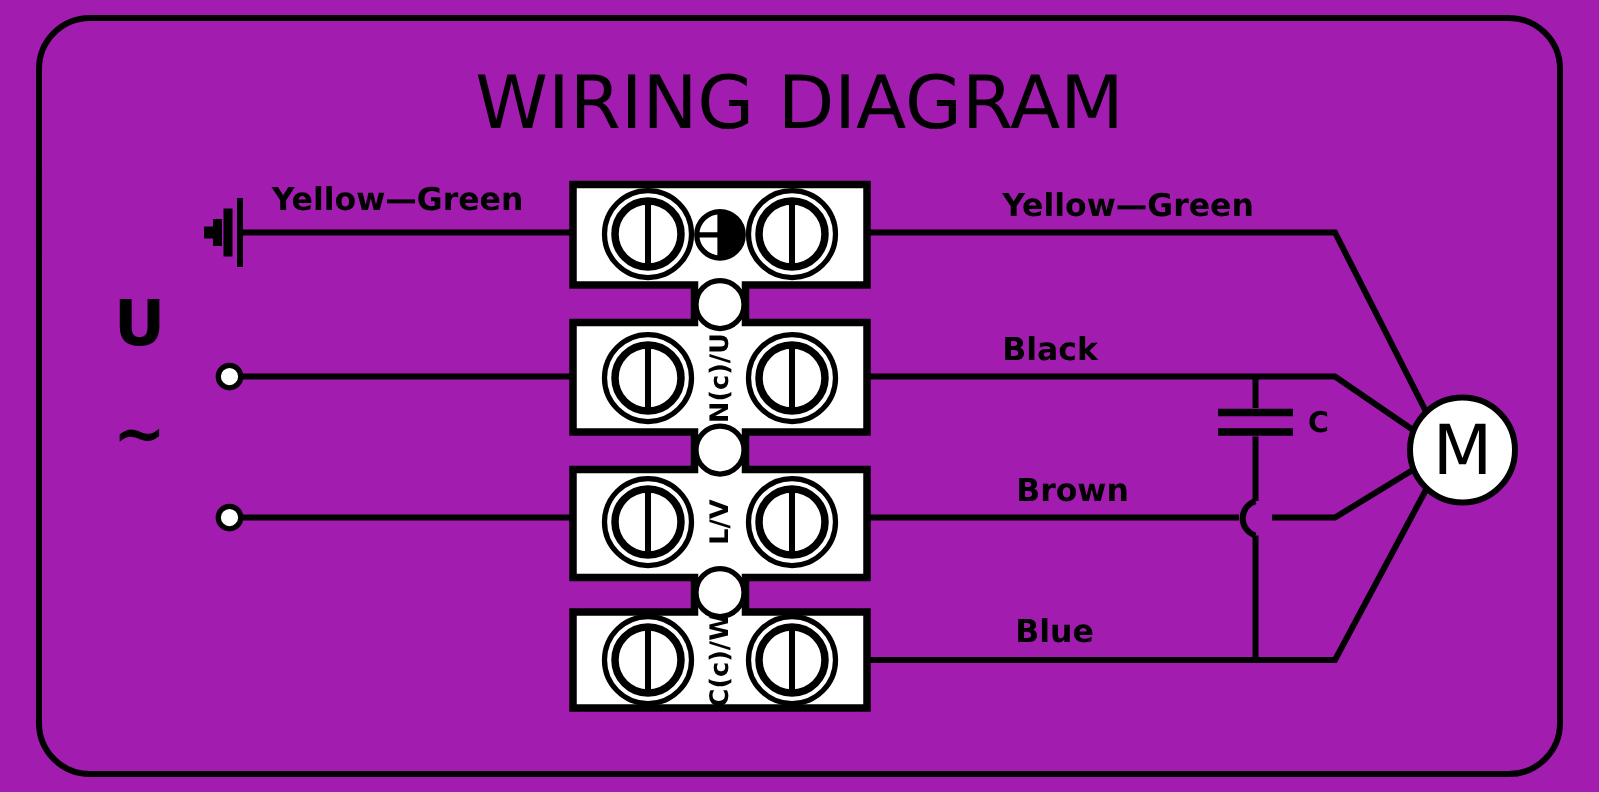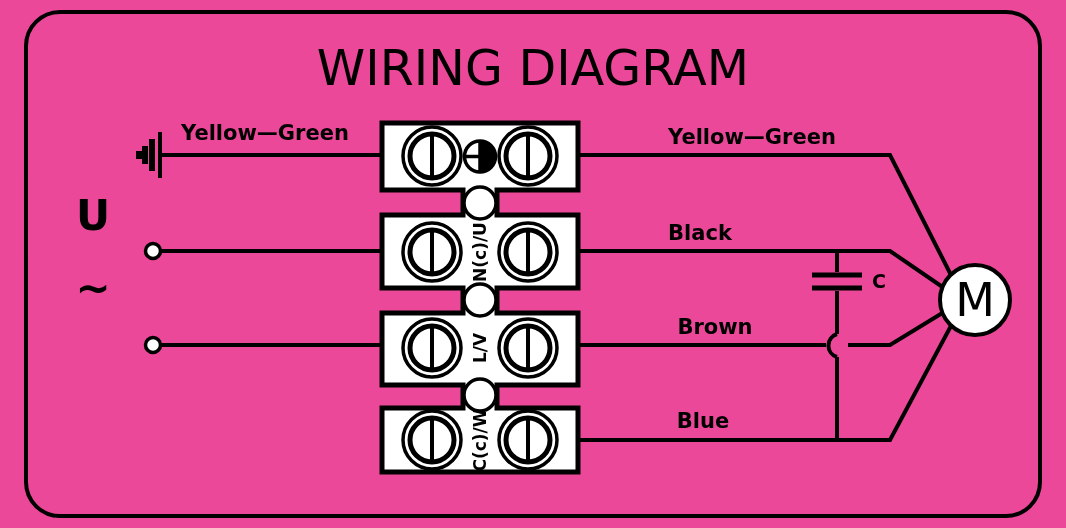--- a/index.html
+++ b/index.html
@@ -11,21 +11,21 @@
   body {
     width: 1066px;
     height: 528px;
     font-family: "DejaVu Sans", sans-serif;
     overflow: hidden;
   }
   #diagram-root {
     position: relative;
     width: 1066px;
     height: 528px;
-    background: #ec4899;
+    background: #a21caf;
   }
   svg#wiring-svg {
     display: block;
     width: 1066px;
     height: 528px;
   }
   .wire { stroke: #000000; stroke-width: 4; fill: none; stroke-linecap: butt; }
   .frame { stroke: #000000; stroke-width: 4; fill: none; }
   .block-outline { stroke: #000000; stroke-width: 5; fill: #ffffff; }
   .screw-ring-outer { stroke: #000000; stroke-width: 3.5; fill: #ffffff; }

